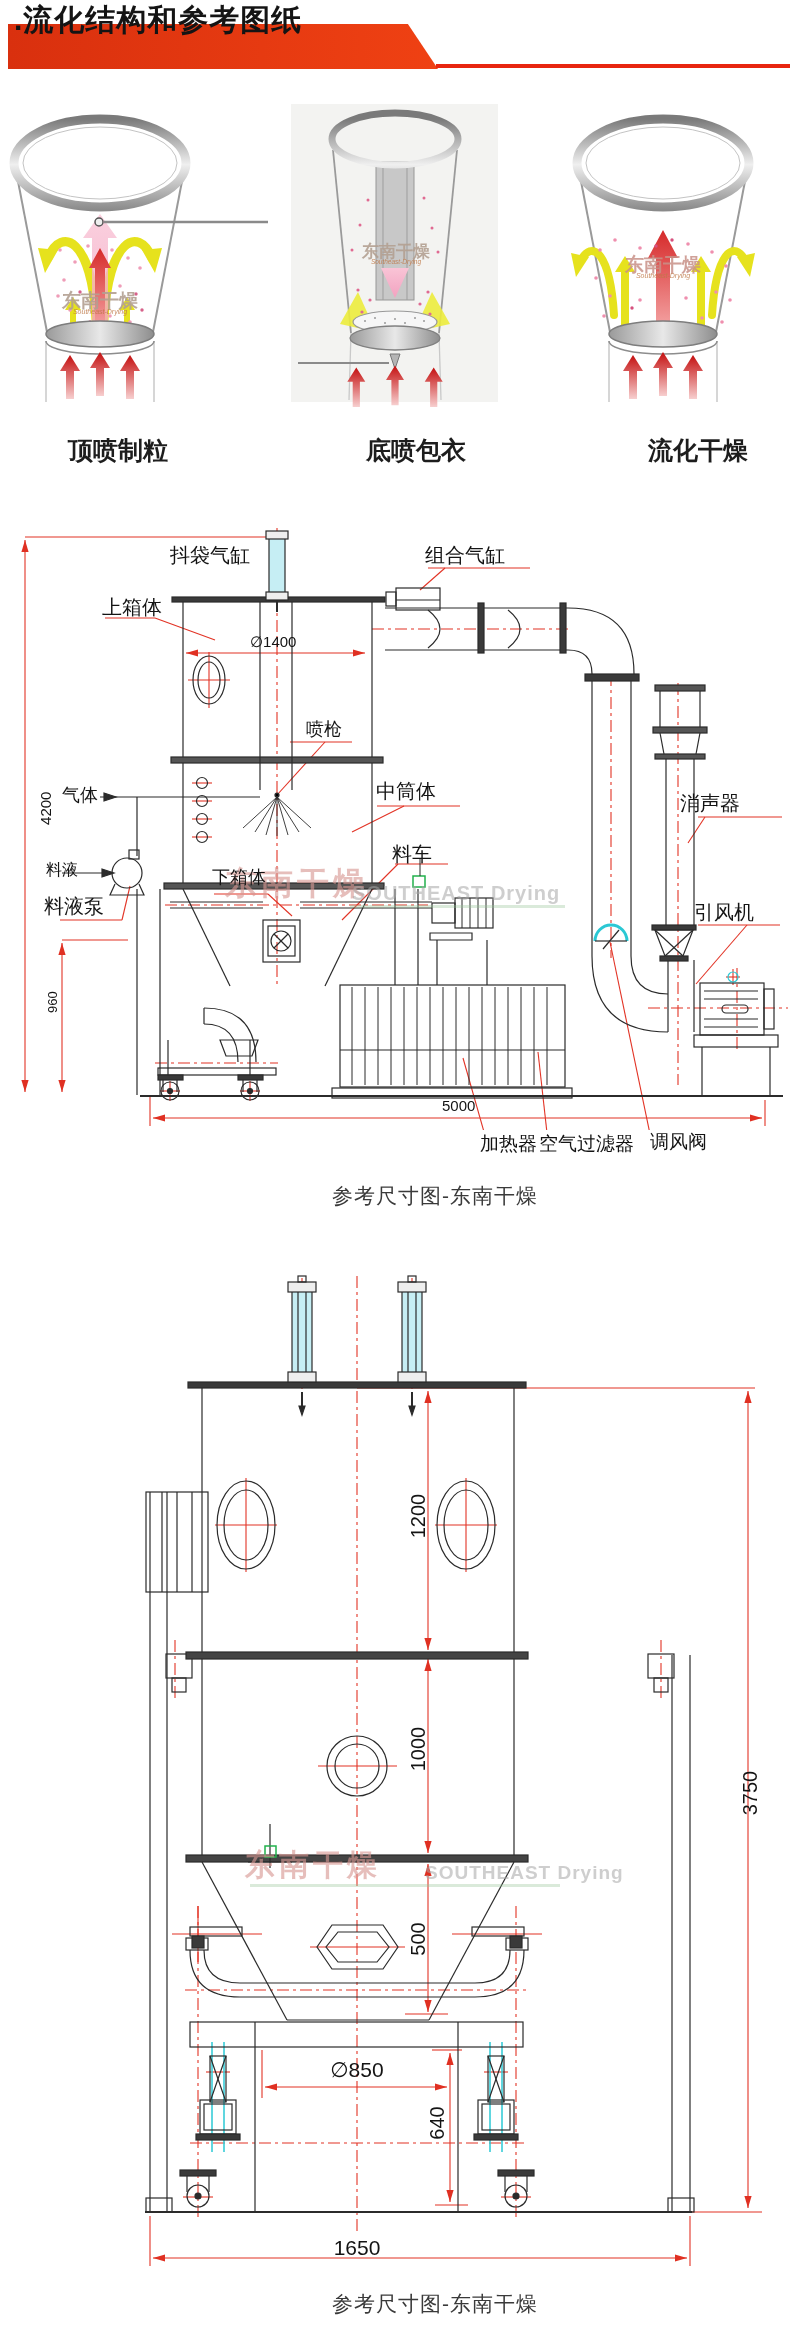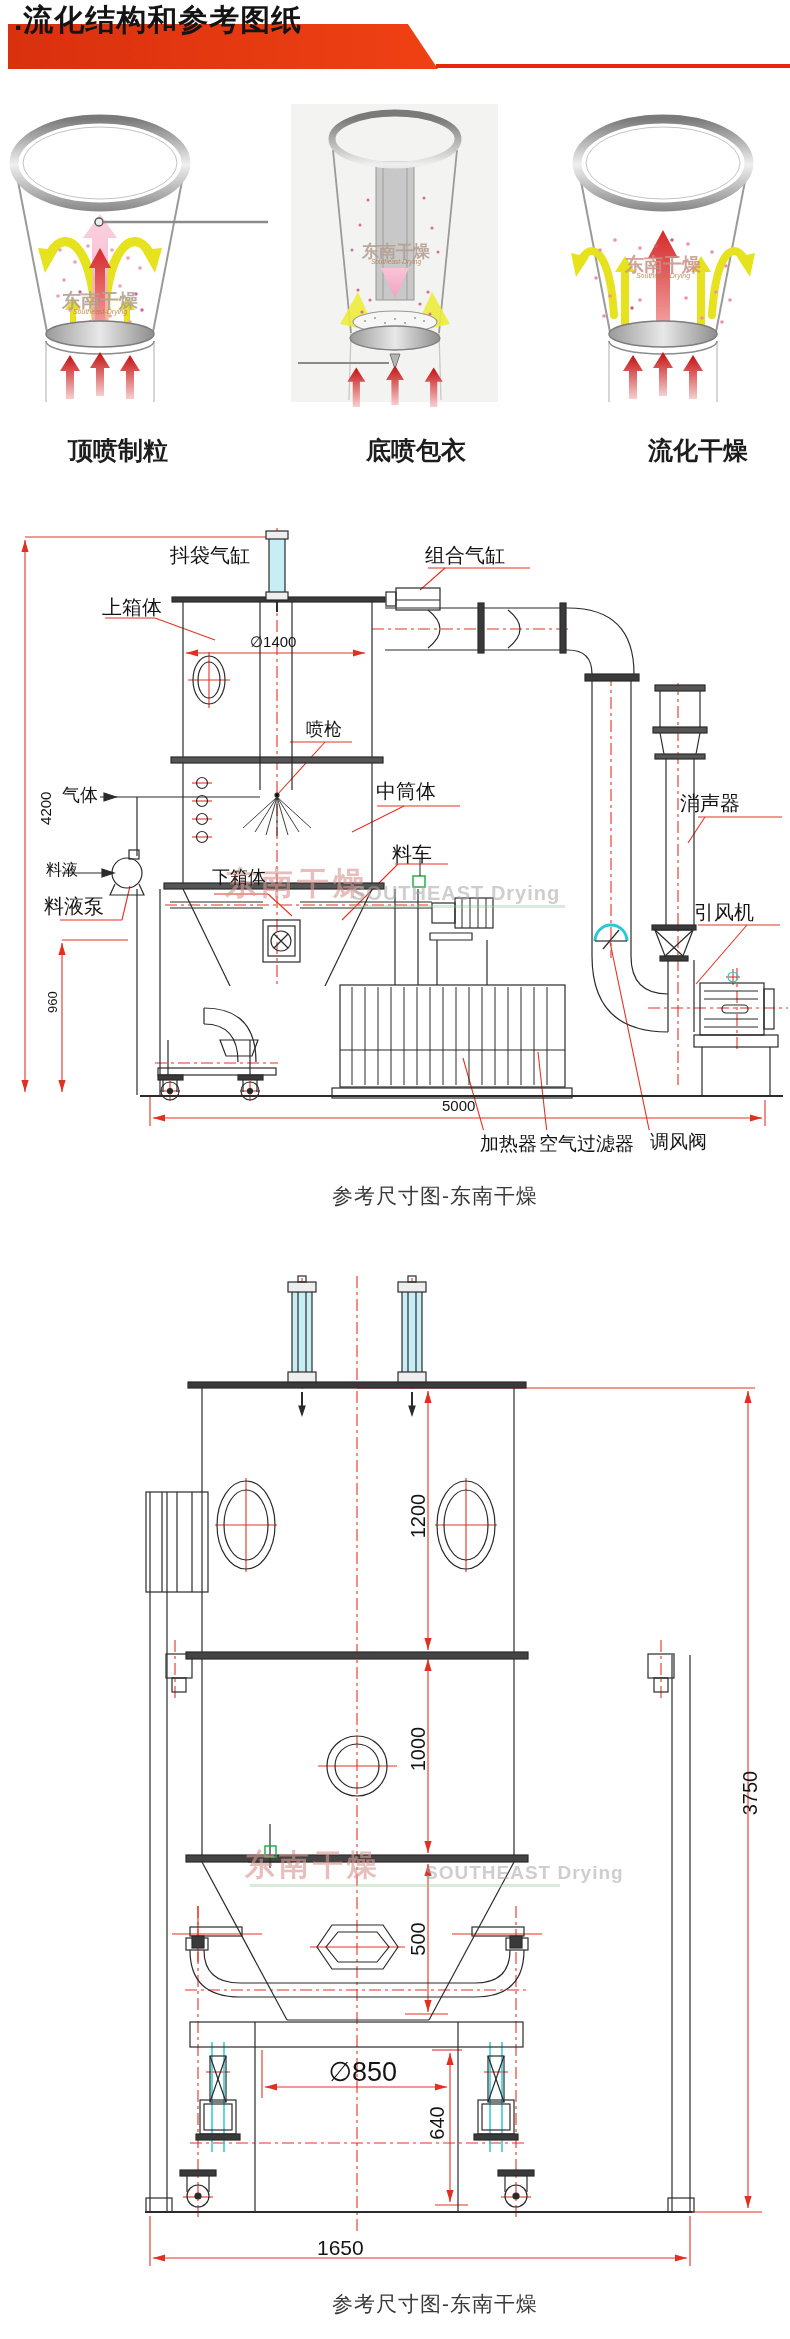--- a/index.html
+++ b/index.html
@@ -643,18 +643,18 @@
   </svg>
 
   <div class="wm-cn" style="left:245px;top:1845px;font-size:30px">东南干燥</div>
   <div class="wm-en" style="left:425px;top:1862px;font-size:19px">SOUTHEAST Drying</div>
   <div class="wm-bar" style="left:250px;top:1884px;width:310px;height:3px"></div>
 
   <div class="lbl rot" style="left:390px;top:1505px;width:56px;font-size:20px">1200</div>
   <div class="lbl rot" style="left:390px;top:1738px;width:56px;font-size:20px">1000</div>
   <div class="lbl rot" style="left:394px;top:1928px;width:48px;font-size:20px">500</div>
   <div class="lbl rot" style="left:722px;top:1782px;width:56px;font-size:20px">3750</div>
-  <div class="lbl" style="left:317px;top:2058px;width:80px;text-align:right;font-size:27px">∅850</div>
+  <div class="lbl" style="left:317px;top:2058px;width:80px;text-align:center;font-size:21px">∅850</div>
   <div class="lbl rot" style="left:412px;top:2112px;width:50px;font-size:20px">640</div>
-  <div class="lbl" style="left:317px;top:2236px;width:80px;text-align:left;font-size:21px">1650</div>
+  <div class="lbl" style="left:317px;top:2236px;width:80px;text-align:center;font-size:21px">1650</div>
   <div class="cap" style="left:278px;top:2290px">参考尺寸图-东南干燥</div>
 
 </div>
 
 </body></html>

